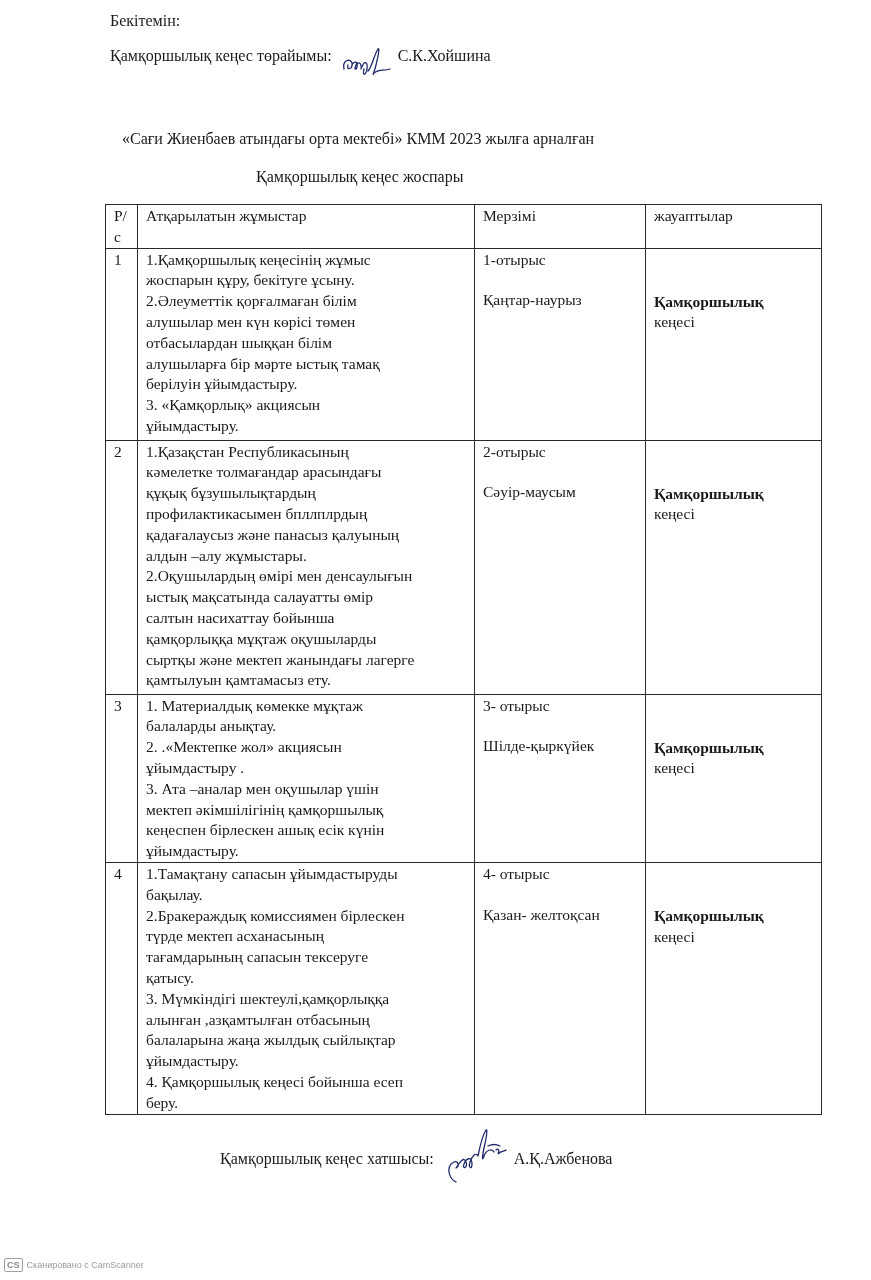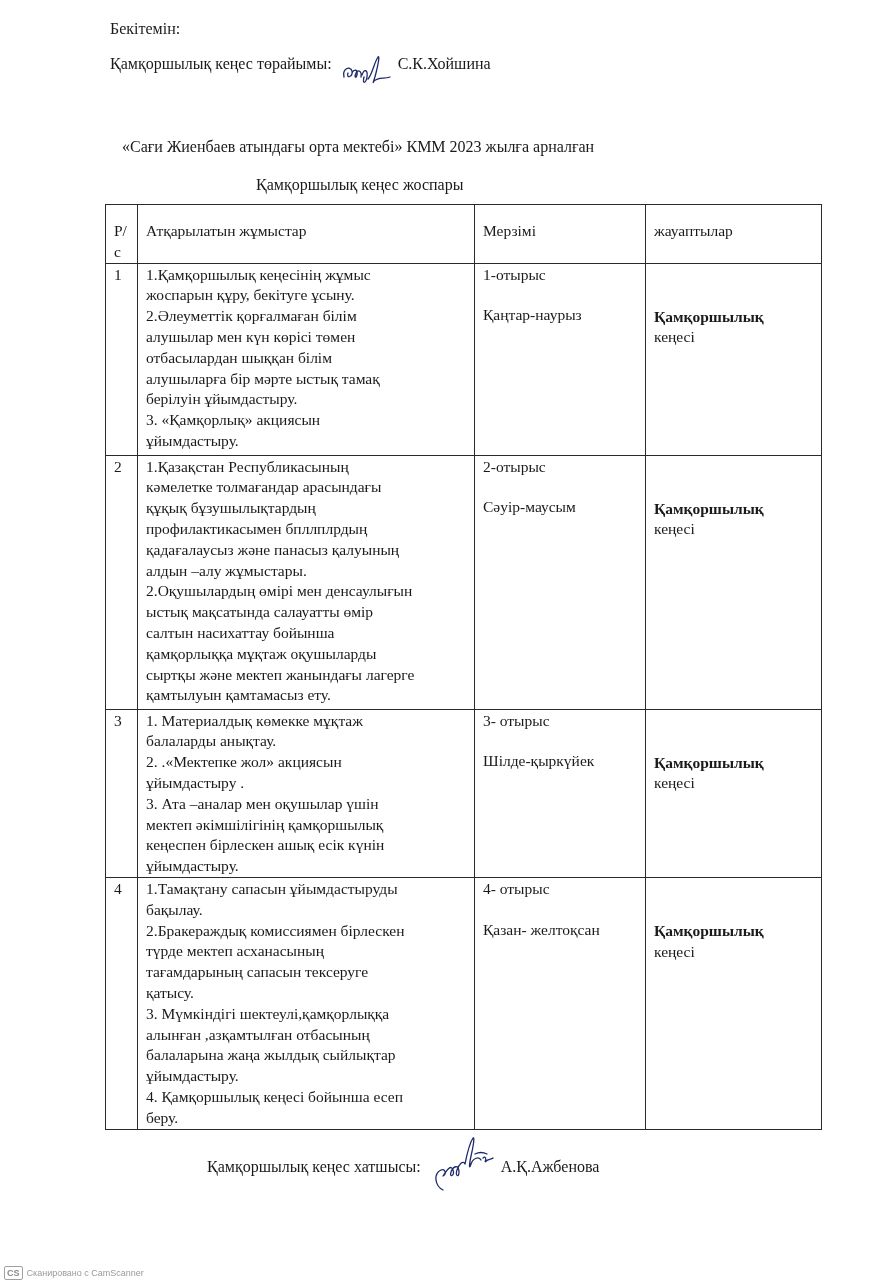--- a/index.html
+++ b/index.html
@@ -1,48 +1,48 @@
 <!DOCTYPE html>
 <html><head>
 <meta charset="utf-8">
 <style>
   html, body { margin: 0; padding: 0; }
   body {
     width: 871px; height: 1280px; background: #ffffff; position: relative; overflow: hidden;
     font-family: "Liberation Serif", "DejaVu Serif", serif; color: #1a1a1a;
   }
-  .abs { position: absolute; white-space: nowrap; margin-top: 8px; }
+  .abs { position: absolute; white-space: nowrap; }
   .approve-label { left: 110px; top: 12px; font-size: 16px; }
   .chair-line { left: 110px; top: 47px; font-size: 16px; display: flex; }
   .sig { display: inline-block; margin: 0 6px 0 8px; }
   .title1 { left: 122px; top: 130px; font-size: 16px; }
   .title2 { left: 256px; top: 168px; font-size: 16px; }
 
   table.plan {
     position: absolute; left: 105px; top: 204px; width: 716px;
     border-collapse: collapse; font-size: 15.5px; line-height: 20.8px;
     table-layout: fixed;
   }
   table.plan td, table.plan th {
     border: 1.4px solid #2a2a2a; vertical-align: top; text-align: left;
     font-weight: normal; padding: 1px 6px 0 8px;
   }
-  table.plan th { height: 20px; padding-top: 16px; }
+  table.plan th { height: 20px; padding-top: 1px; }
   col.c0 { width: 32px; } col.c1 { width: 337px; } col.c2 { width: 171px; } col.c3 { width: 176px; }
   td.num { padding-left: 6px; }
   .line { display: block; white-space: nowrap; }
   .session { display: block; }
   .period { display: block; margin-top: 20px; }
   .resp { display: block; margin-top: 42px; font-weight: bold; }
   tr.r1 td { height: 190px; }
   tr.r2 td { height: 252px; }
   tr.r3 td { height: 166px; }
   tr.r4 td { height: 248px; }
 
-  .secretary { left: 207px; top: 1126px; font-size: 16px; display: flex; align-items: center; }
+  .secretary { left: 220px; top: 1126px; font-size: 16px; display: flex; align-items: center; }
   .watermark {
     left: 4px; top: 1258px; font-family: "Liberation Sans", sans-serif; font-size: 9px; color: #9a9a9a;
     display: flex; align-items: center;
   }
   .cs-logo {
     display: inline-block; border: 1px solid #a0a0a0; border-radius: 2px; font-size: 9px; font-weight: bold;
     padding: 0 2px; margin-right: 4px; color: #8a8a8a; line-height: 12px;
   }
 </style>
 </head>

